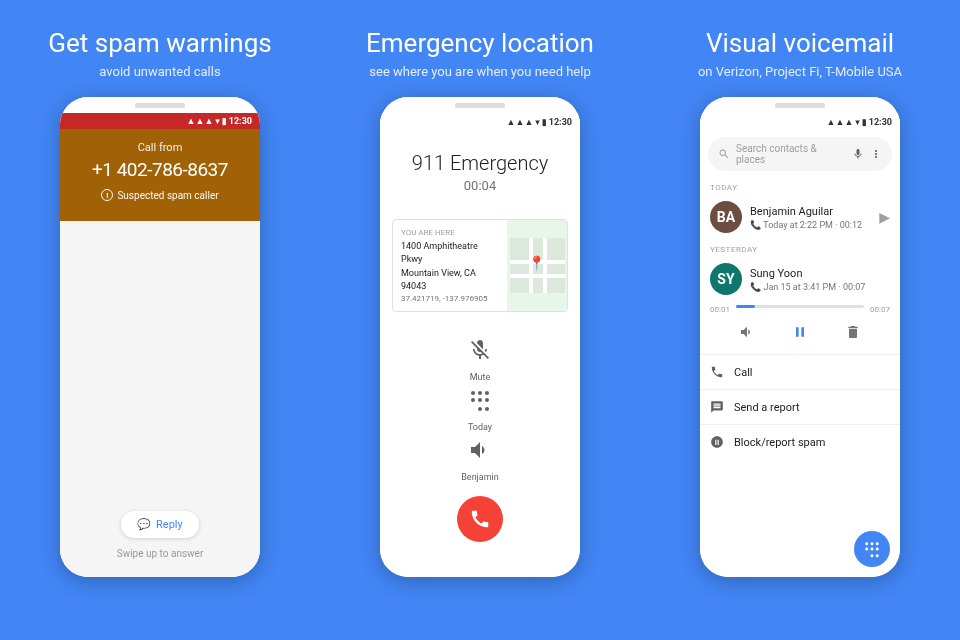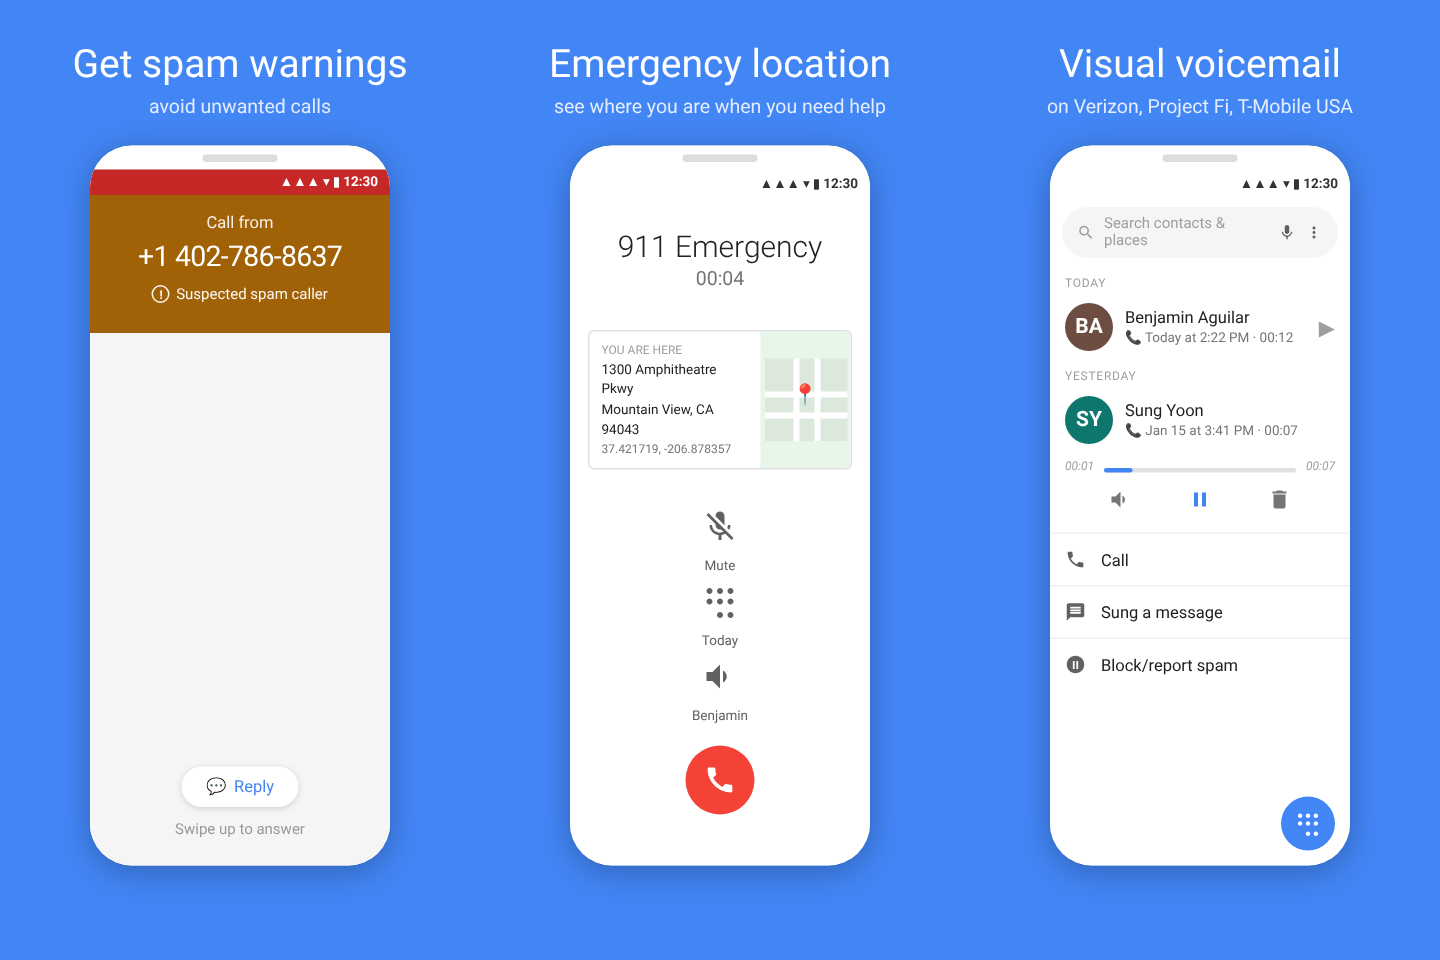--- a/index.html
+++ b/index.html
@@ -384,24 +384,23 @@
       font-size: 14px;
       color: #9e9e9e;
     }
 
     .vm-expanded {
       padding: 4px 10px 8px;
     }
 
     .vm-progress-row {
       display: flex;
-      align-items: flex-end;
+      align-items: flex-start;
       gap: 4px;
       margin-bottom: 6px;
-      font-style: italic;
     }
 
     .vm-time-small {
       font-size: 8px;
       color: #9e9e9e;
       min-width: 22px;
     }
 
     .vm-progress-bar {
       flex: 1;
@@ -555,23 +554,23 @@
         </div>
       </div>
       <div class="emergency-header">
         <div class="emergency-name">911 Emergency</div>
         <div class="emergency-timer">00:04</div>
       </div>
 
       <div class="location-box">
         <div class="location-info">
           <div class="you-are-here">YOU ARE HERE</div>
-          <div class="location-address">1300 Amphitheatre Pkwy</div>
+          <div class="location-address">1400 Amphitheatre Pkwy</div>
           <div class="location-address">Mountain View, CA 94043</div>
-          <div class="location-coords">37.421719, -206.878357</div>
+          <div class="location-coords">37.421719, -137.976905</div>
         </div>
         <div class="map-thumb">
           <div class="map-grid">
             <div class="map-road-h" style="top:40%"></div>
             <div class="map-road-h" style="top:65%"></div>
             <div class="map-road-v" style="left:35%"></div>
             <div class="map-road-v" style="left:60%"></div>
             <div class="map-pin">📍</div>
           </div>
         </div>
@@ -706,21 +705,21 @@
         </svg>
         <span class="vm-action-label">Call</span>
       </div>
 
       <div class="vm-divider"></div>
 
       <div class="vm-action-item">
         <svg width="14" height="14" viewBox="0 0 24 24" fill="#616161">
           <path d="M20 2H4c-1.1 0-1.99.9-1.99 2L2 22l4-4h14c1.1 0 2-.9 2-2V4c0-1.1-.9-2-2-2zm-2 12H6v-2h12v2zm0-3H6V9h12v2zm0-3H6V6h12v2z"></path>
         </svg>
-        <span class="vm-action-label">Sung a message</span>
+        <span class="vm-action-label">Send a report</span>
       </div>
 
       <div class="vm-divider"></div>
 
       <div class="vm-action-item">
         <svg width="14" height="14" viewBox="0 0 24 24" fill="#616161">
           <path d="M12 2C6.48 2 2 6.48 2 12s4.48 10 10 10 10-4.48 10-10S17.52 2 12 2zm-1 15H9V8h2v9zm4 0h-2V8h2v9z"></path>
         </svg>
         <span class="vm-action-label">Block/report spam</span>
       </div>

